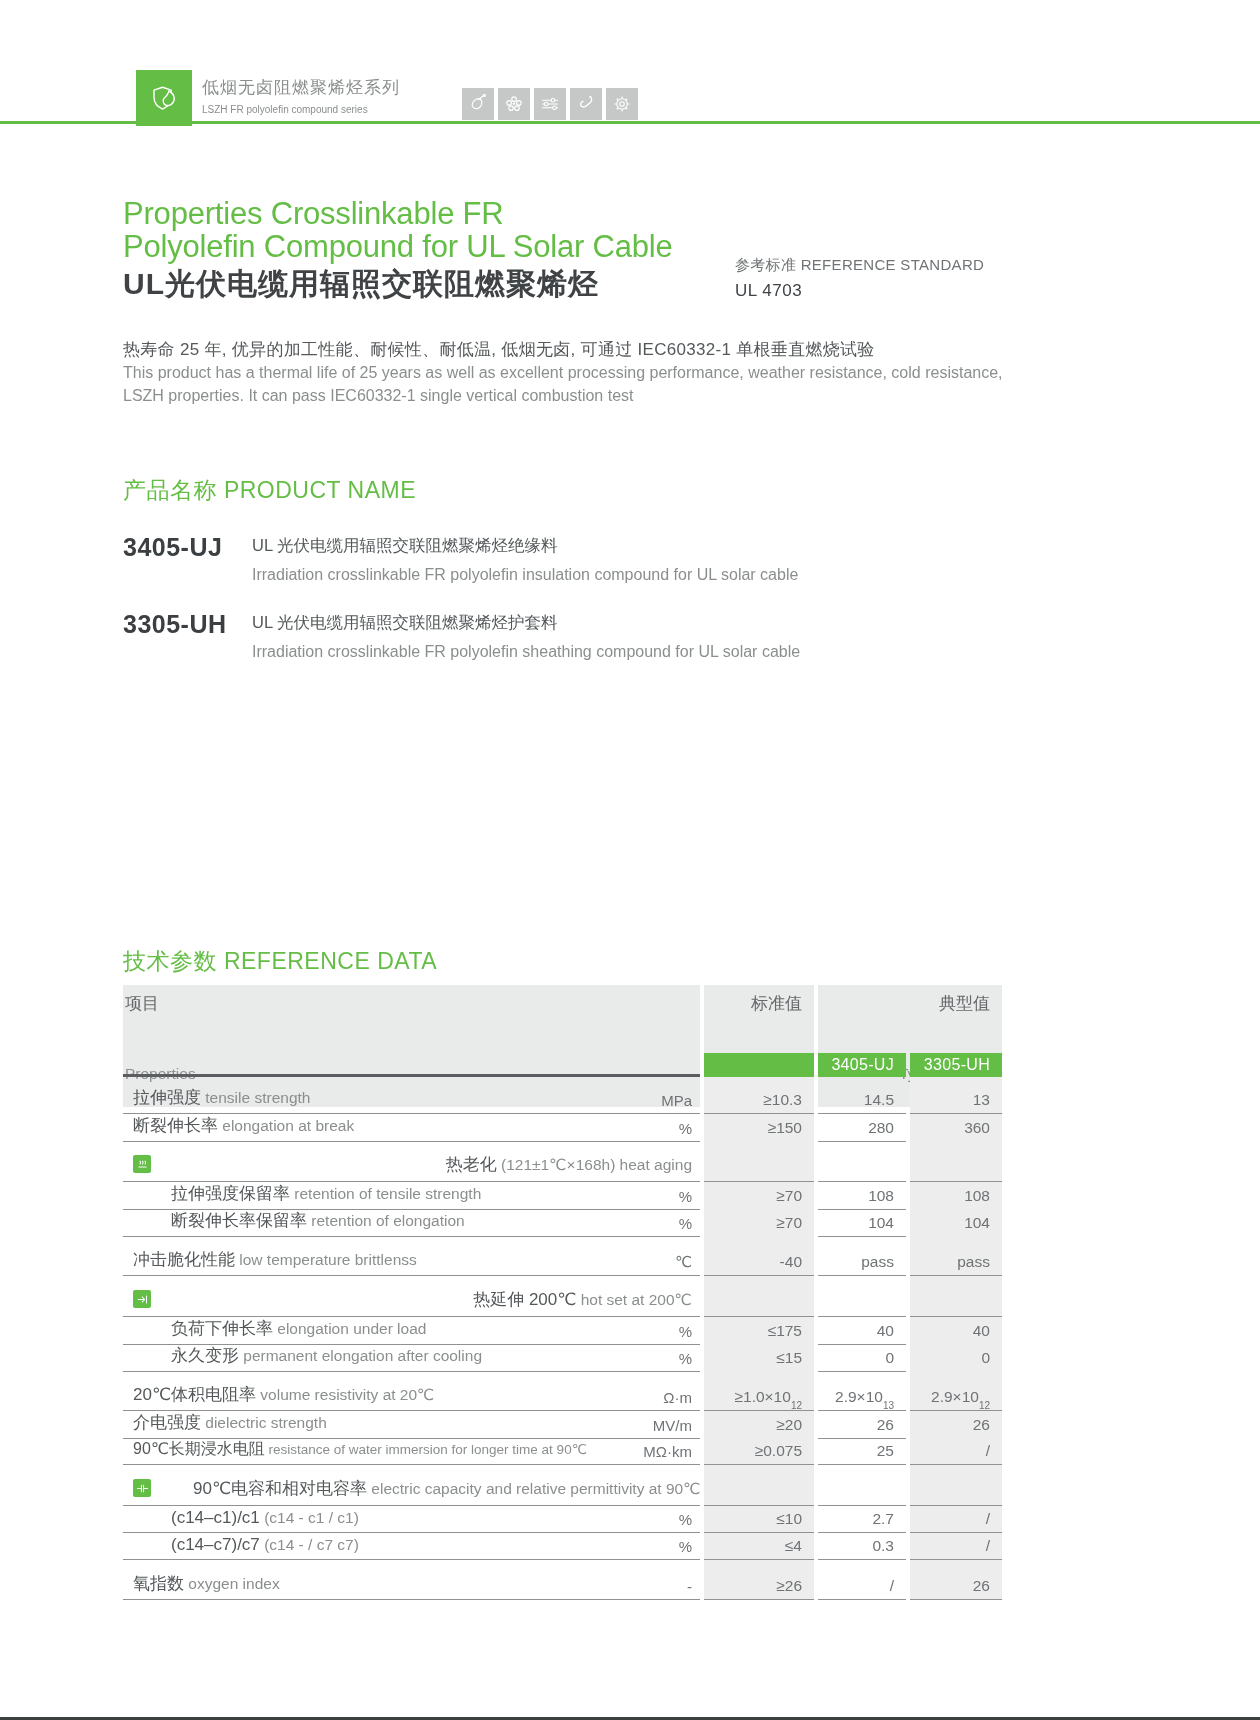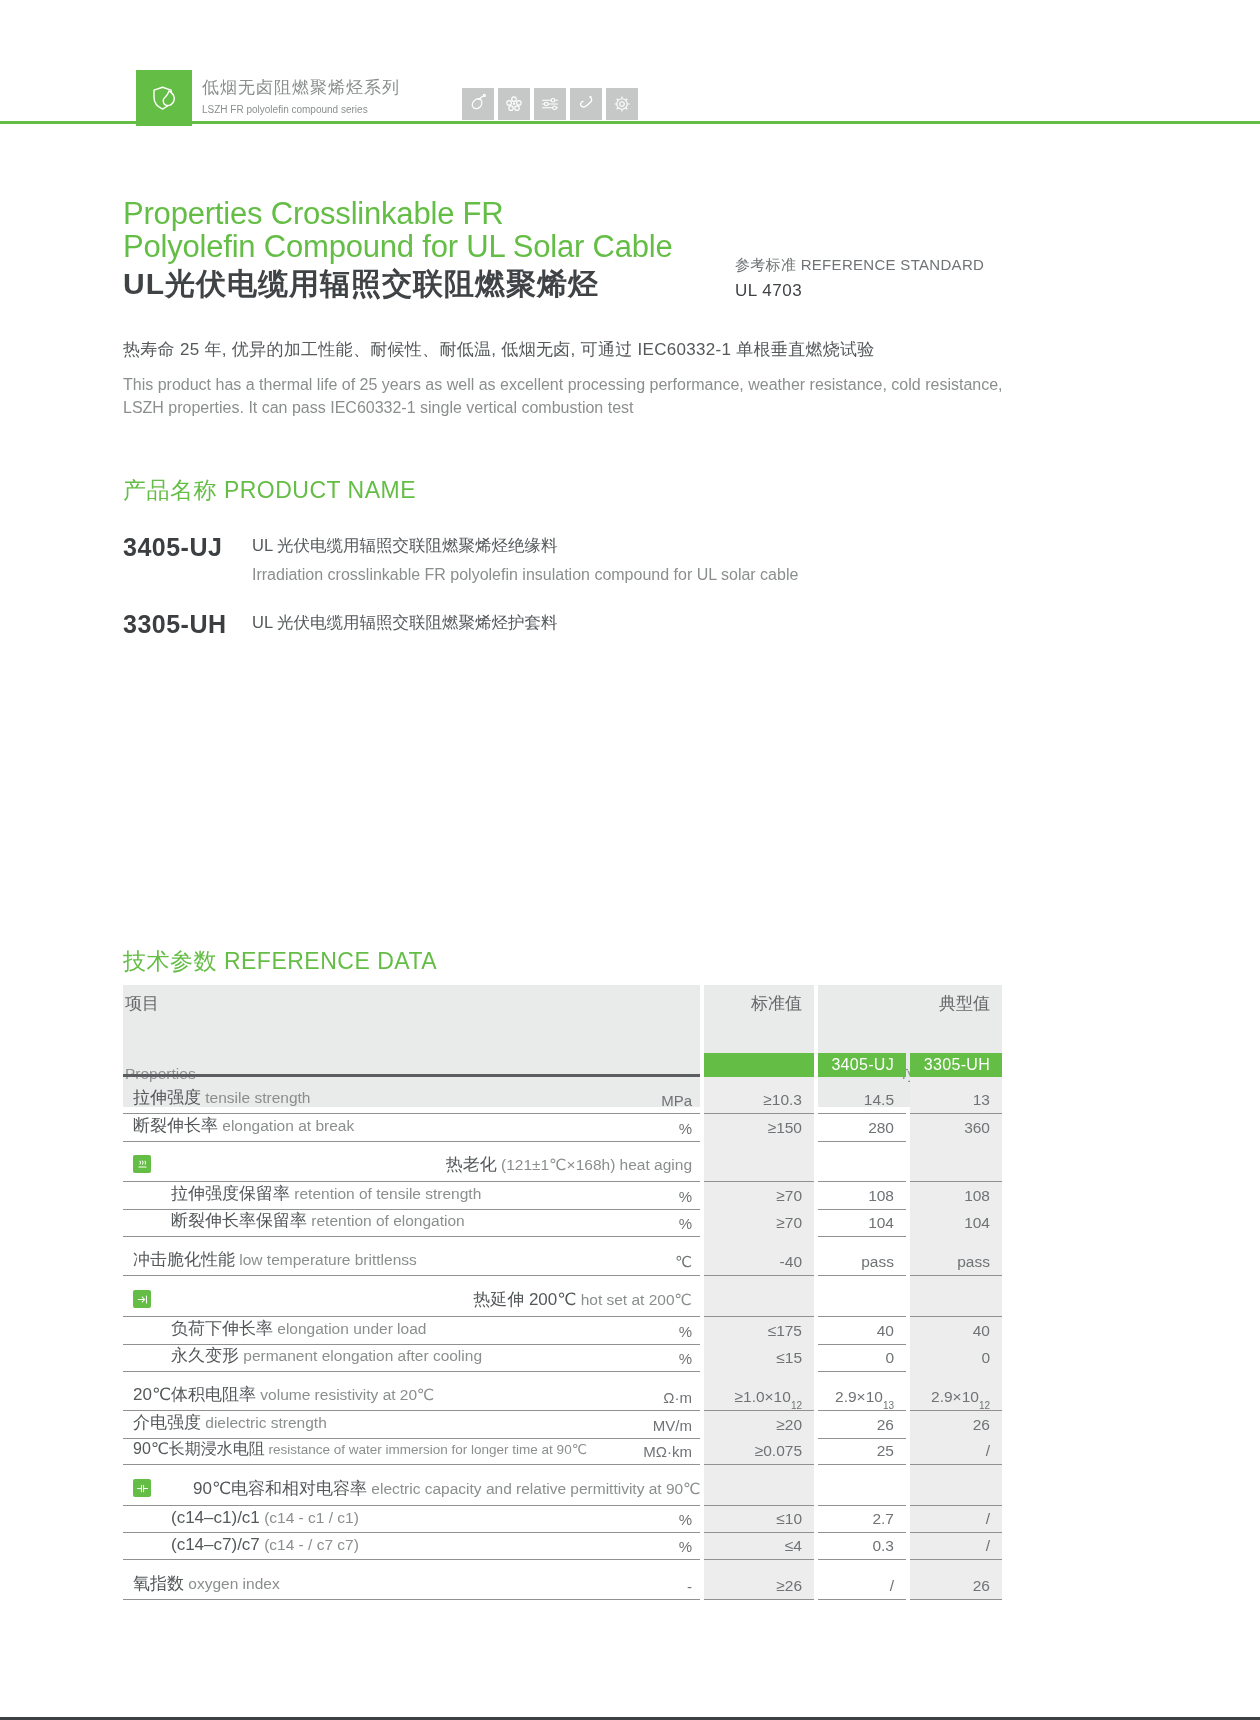--- a/index.html
+++ b/index.html
@@ -31,21 +31,21 @@
   .app-icons{position:absolute;left:462px;top:88px;display:flex;gap:4px;}
   .app-icons .ic{width:32px;height:32px;background:var(--icon-gray);display:flex;align-items:center;justify-content:center;}
   
   .title-en{position:absolute;left:123px;top:197px;font-size:31px;line-height:33px;color:var(--accent);letter-spacing:-0.2px;}
   .title-zh{position:absolute;left:123px;top:264px;font-size:30px;font-weight:600;color:var(--ink);letter-spacing:1px;}
   .ref{position:absolute;left:735px;top:256px;}
   .ref .lbl{font-size:15px;color:#6f7375;letter-spacing:.3px;}
   .ref .val{font-size:17px;color:var(--ink);margin-top:6px;letter-spacing:.5px;}
   
   .desc{position:absolute;left:123px;top:338px;width:905px;}
-  .desc .zh{font-size:17px;color:var(--zh-ink);margin-bottom:12px;letter-spacing:.3px;}
+  .desc .zh{font-size:17px;color:var(--zh-ink);letter-spacing:.3px;}
   .desc .en{font-size:16px;color:var(--en-gray);line-height:23px;}
   
   .sec-head{font-size:23px;color:var(--accent);letter-spacing:.5px;}
   #product-section{position:absolute;left:123px;top:475px;width:905px;}
   .prod-item{position:absolute;left:0;width:905px;}
   .prod-item .code{position:absolute;left:0;top:0;font-size:25px;font-weight:700;color:#3b3f41;letter-spacing:.5px;}
   .prod-item .txt{position:absolute;left:129px;top:2px;}
   .prod-item .txt .zh{font-size:16.5px;color:var(--zh-ink);}
   .prod-item .txt .en{font-size:16px;color:var(--en-gray);margin-top:9px;}
   
@@ -169,20 +169,21 @@
     <div class="txt">
       <div class="zh">UL 光伏电缆用辐照交联阻燃聚烯烃绝缘料</div>
       <div class="en">Irradiation crosslinkable FR polyolefin insulation compound for UL solar cable</div>
     </div>
   </div>
 
   <div class="prod-item" style="top:135px;">
     <div class="code">3305-UH</div>
     <div class="txt">
       <div class="zh">UL 光伏电缆用辐照交联阻燃聚烯烃护套料</div>
+      <div class="en">Irradiation crosslinkable FR polyolefin sheathing compound for UL solar cable</div>
     </div>
   </div>
 </div>
 
 <div id="tech-head" class="sec-head"><span>技术参数</span> <span>REFERENCE DATA</span></div>
 
 <div id="tech-table">
   <div class="tgrid thead">
     <div class="hbox">
       <div class="l1">项目</div>

